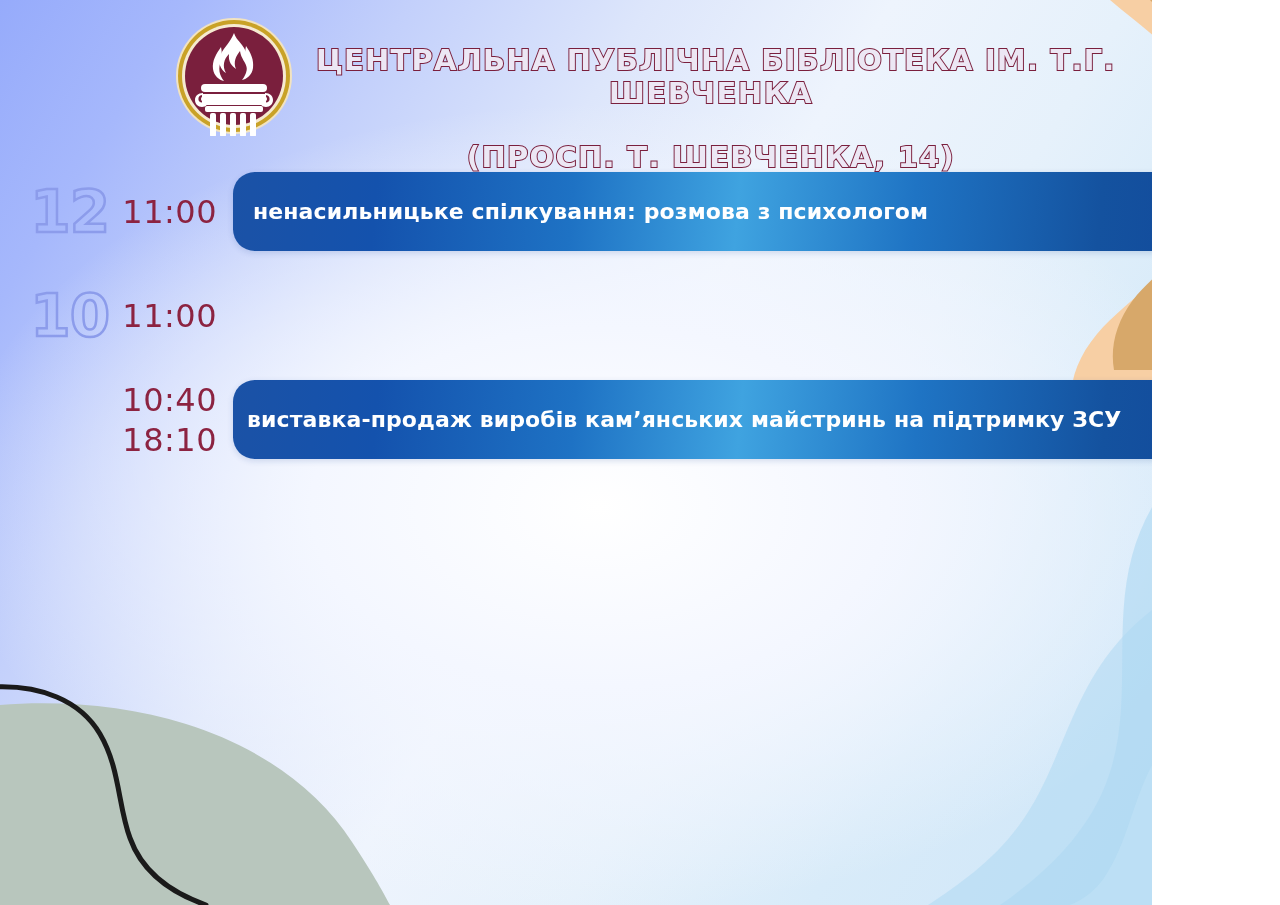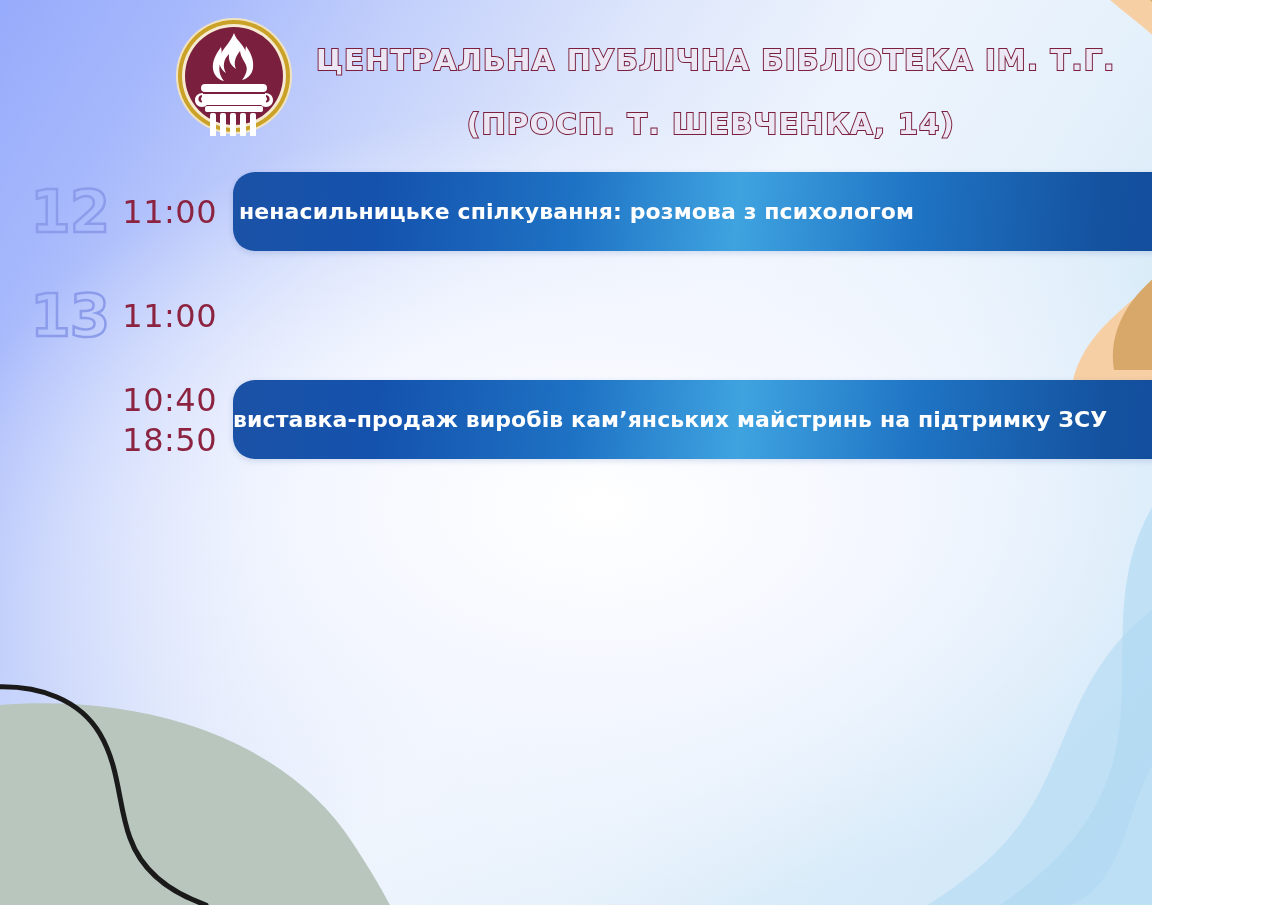--- a/index.html
+++ b/index.html
@@ -137,20 +137,21 @@
   .timecol .t2 { display: block; }
 
   .pill {
     flex: 0 0 auto;
     position: relative;
     height: 79px;
     border-radius: 22px 40px 40px 22px;
     display: flex;
     align-items: center;
     box-sizing: border-box;
+    padding-left: 14px;
     padding-right: 40px;
     background: linear-gradient(95deg,
       #1b52a6 0%,
       #1452ad 14%,
       #1e72c4 33%,
       #3fa3e0 49%,
       #1f74c4 66%,
       #14529f 84%,
       #11469a 100%);
     box-shadow: 0 2px 6px rgba(20,60,140,0.16);
@@ -242,54 +243,55 @@
           <rect x="46" y="97" width="6" height="24" rx="2"></rect>
           <rect x="56" y="97" width="6" height="24" rx="2"></rect>
           <rect x="66" y="97" width="6" height="24" rx="2"></rect>
           <rect x="76" y="97" width="6" height="24" rx="2"></rect>
         </g>
       </svg>
     </div>
 
     <div class="title-block">
       <span class="title-line l1">ЦЕНТРАЛЬНА ПУБЛІЧНА БІБЛІОТЕКА ІМ. Т.Г.</span>
+      <span class="title-line l2">ШЕВЧЕНКА</span>
       <span class="title-line l3">(ПРОСП. Т. ШЕВЧЕНКА, 14)</span>
     </div>
   </div>
 
   <div class="schedule">
 
     <div class="row row-1">
       <div class="daycol">
         <span class="daynum">12</span>
       </div>
       <div class="timecol">
         <span class="t1">11:00</span>
       </div>
       <div class="pill pill-1">
         <span class="pill-text">ненасильницьке спілкування: розмова з психологом</span>
       </div>
     </div>
 
     <div class="row row-2">
       <div class="daycol">
-        <span class="daynum">13</span>
+        <span class="daynum">10</span>
       </div>
       <div class="timecol">
         <span class="t1">11:00</span>
       </div>
     </div>
 
     <div class="row row-3">
       <div class="daycol">
         <span class="daynum"></span>
       </div>
       <div class="timecol">
         <span class="t1">10:40</span>
-        <span class="t2">18:50</span>
+        <span class="t2">18:10</span>
       </div>
       <div class="pill pill-3">
         <span class="pill-text">виставка-продаж виробів кам’янських майстринь на підтримку ЗСУ</span>
       </div>
     </div>
 
   </div>
 </div>
 
 </body></html>

